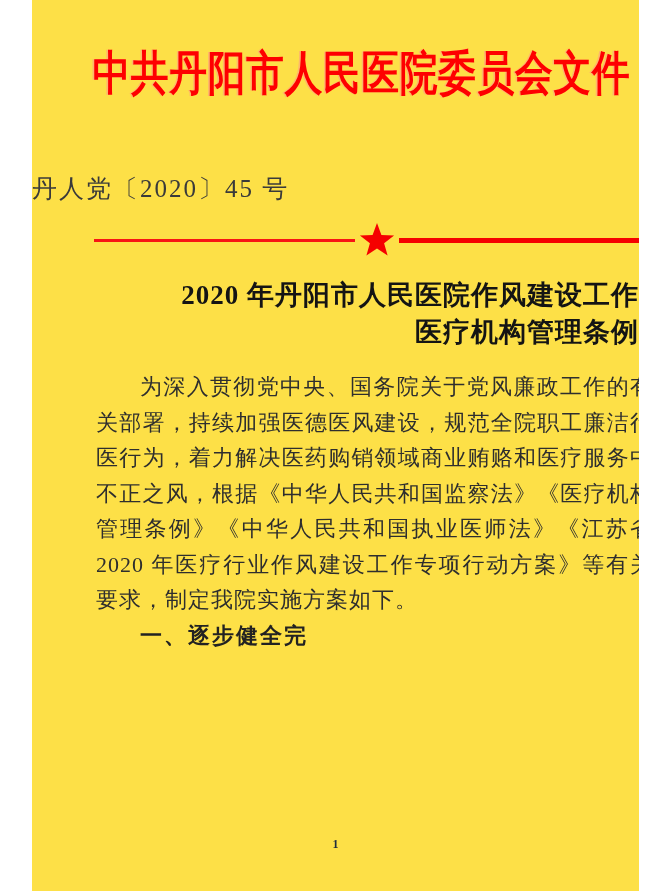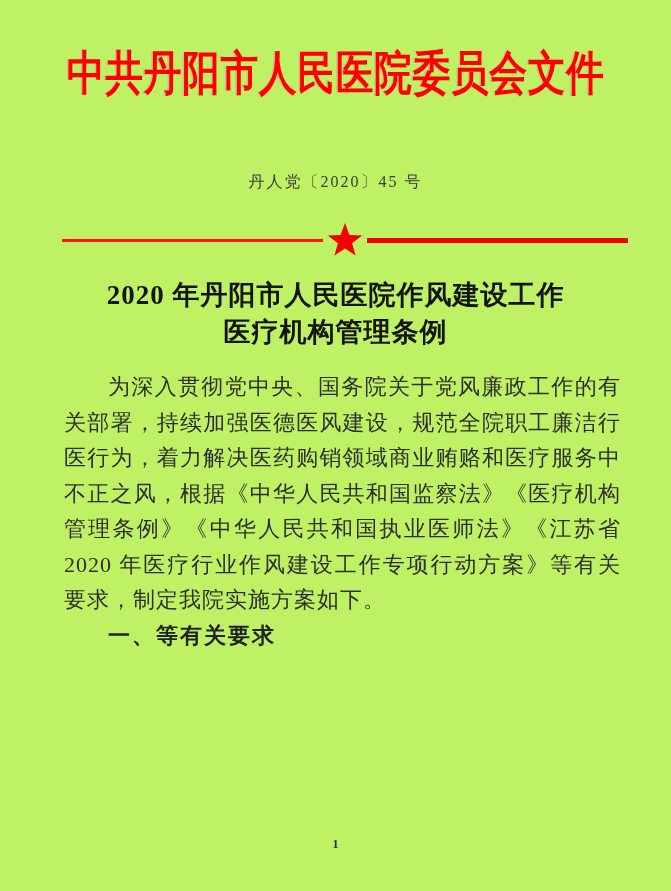--- a/index.html
+++ b/index.html
@@ -2,23 +2,23 @@
 <html><head>
 <meta charset="utf-8">
 <style>
   html, body {
     margin: 0;
     padding: 0;
     background: #ffffff;
   }
   .page {
     position: relative;
-    width: 671px;
+    width: 607px;
     height: 891px;
-    background: #bef264;
+    background: #fde047;
     overflow: hidden;
     font-family: "Liberation Serif", "DejaVu Serif", serif;
     margin: 0 auto;
     text-decoration: underline;
   }
 
   
   .org-title {
     position: absolute;
     top: 42px;
@@ -34,22 +34,21 @@
     letter-spacing: 1px;
     text-shadow: -2px 0 0 rgba(255, 80, 200, 0.28);
   }
 
   
   .doc-number {
     position: absolute;
     top: 172px;
     left: 0;
     width: 100%;
-    text-align: center;
-    font-size: 16px;
+    font-size: 25px;
     color: #3a3a3a;
     letter-spacing: 2px;
   }
 
   
   .divider {
     position: absolute;
     top: 221px;
     left: 62px;
     width: 566px;
@@ -73,21 +72,21 @@
     margin: 0 3px;
     flex: 0 0 auto;
   }
 
   
   .doc-title {
     position: absolute;
     top: 277px;
     left: 0;
     width: 100%;
-    text-align: center;
+    text-align: right;
     font-size: 27px;
     line-height: 37px;
     font-weight: 700;
     color: #141414;
     letter-spacing: 1px;
   }
 
   
   .body-text {
     position: absolute;
@@ -143,18 +142,18 @@
     <div class="line-right"></div>
   </div>
 
   <div class="doc-title">
     <div>2020 年丹阳市人民医院作风建设工作</div>
     <div>医疗机构管理条例</div>
   </div>
 
   <div class="body-text">
     <p>为深入贯彻党中央、国务院关于党风廉政工作的有关部署，持续加强医德医风建设，规范全院职工廉洁行医行为，着力解决医药购销领域商业贿赂和医疗服务中不正之风，根据《中华人民共和国监察法》《医疗机构管理条例》《中华人民共和国执业医师法》《江苏省 2020 年医疗行业作风建设工作专项行动方案》等有关要求，制定我院实施方案如下。</p>
-    <p class="section-heading">一、等有关要求</p>
+    <p class="section-heading">一、逐步健全完</p>
   </div>
 
   <div class="page-num">1</div>
 
 </div>
 
 </body></html>

